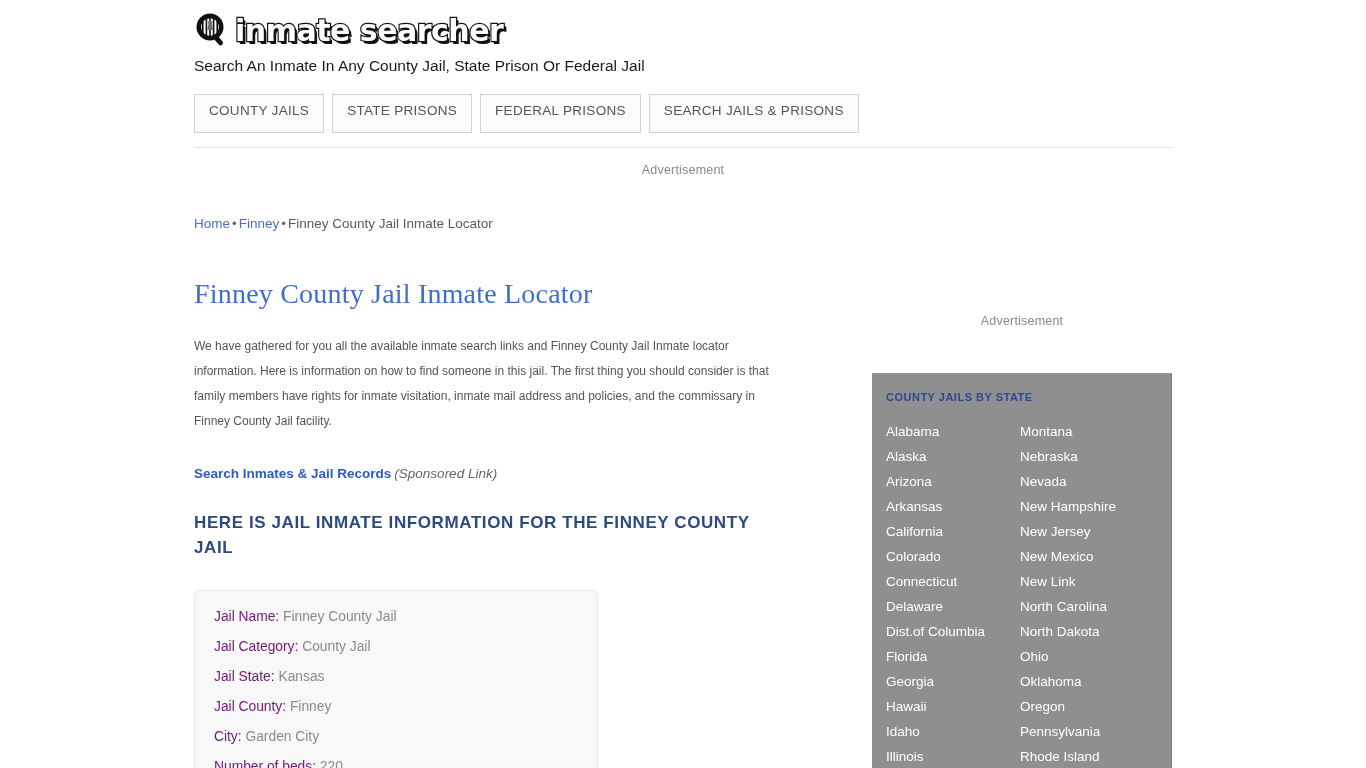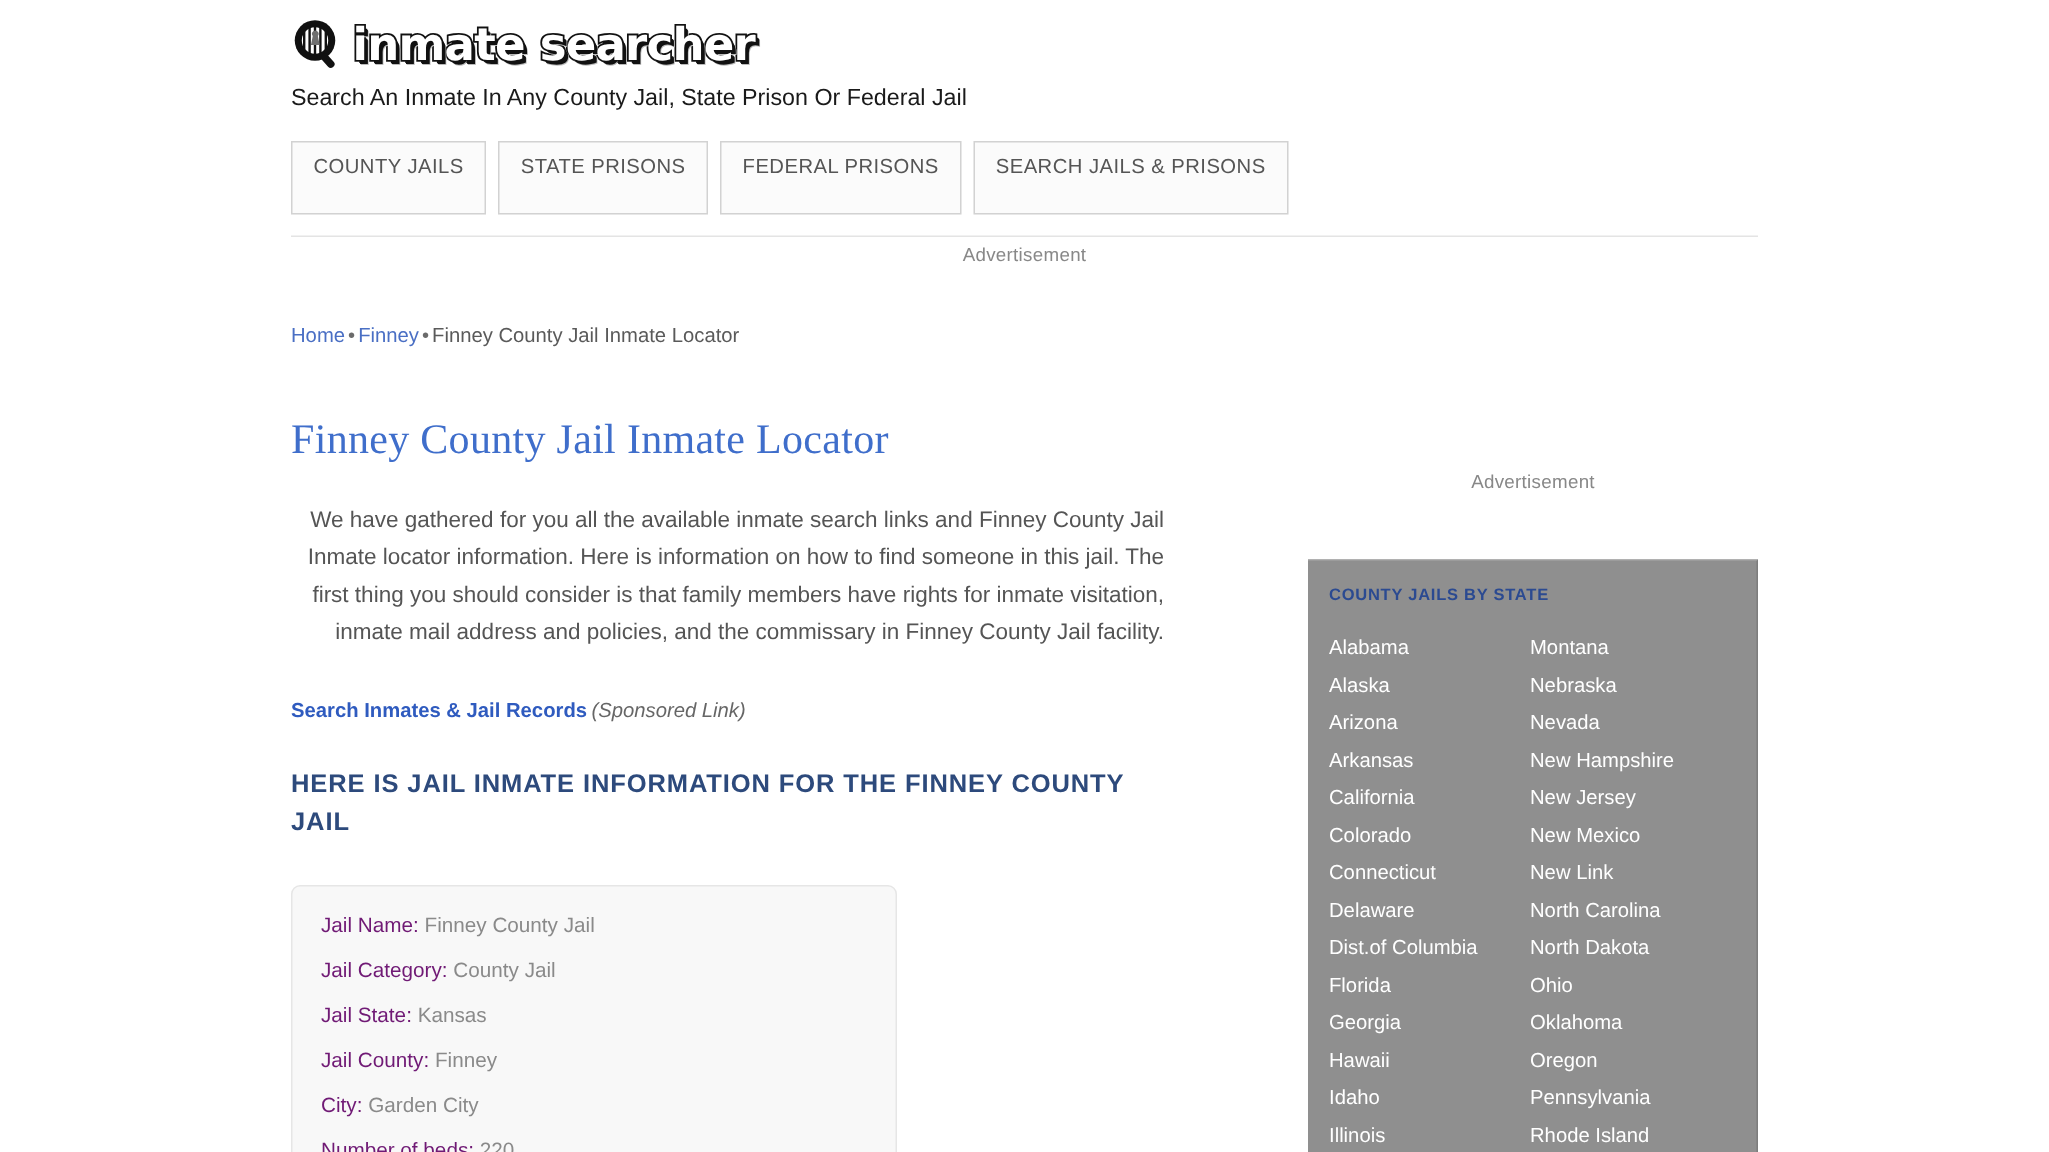--- a/index.html
+++ b/index.html
@@ -61,21 +61,21 @@
     display: flex;
     gap: 8px;
     margin-top: 19px;
   }
   .nav-btn {
     background: #fbfbfb;
     border: 1px solid #d2d2d2;
     color: #555555;
     font-size: 13.5px;
     letter-spacing: 0.3px;
-    padding: 8px 14px 23px 14px;
+    padding: 8px 14px 13px 14px;
     line-height: 16px;
     white-space: nowrap;
     cursor: pointer;
     font-family: "Liberation Sans", sans-serif;
   }
   .header-rule {
     border: 0;
     border-top: 1px solid #e4e4e4;
     margin: 14px 0 0 0;
     width: 978px;
@@ -120,26 +120,25 @@
   h1.page-title {
     font-family: "Liberation Serif", serif;
     font-size: 28px;
     font-weight: normal;
     color: #3f6ecb;
     margin: 43px 0 0 0;
     line-height: 34px;
     letter-spacing: 0.2px;
   }
   p.intro {
-    font-size: 15px;
+    font-size: 12px;
     color: #555555;
     line-height: 25px;
     margin: 23px 0 0 0;
     width: 582px;
-    text-align: right;
   }
   .sponsored {
     margin-top: 31px;
     text-align: left;
     width: 592px;
     font-size: 13.5px;
     line-height: 18px;
   }
   .sponsored a {
     color: #2f5bbf;

